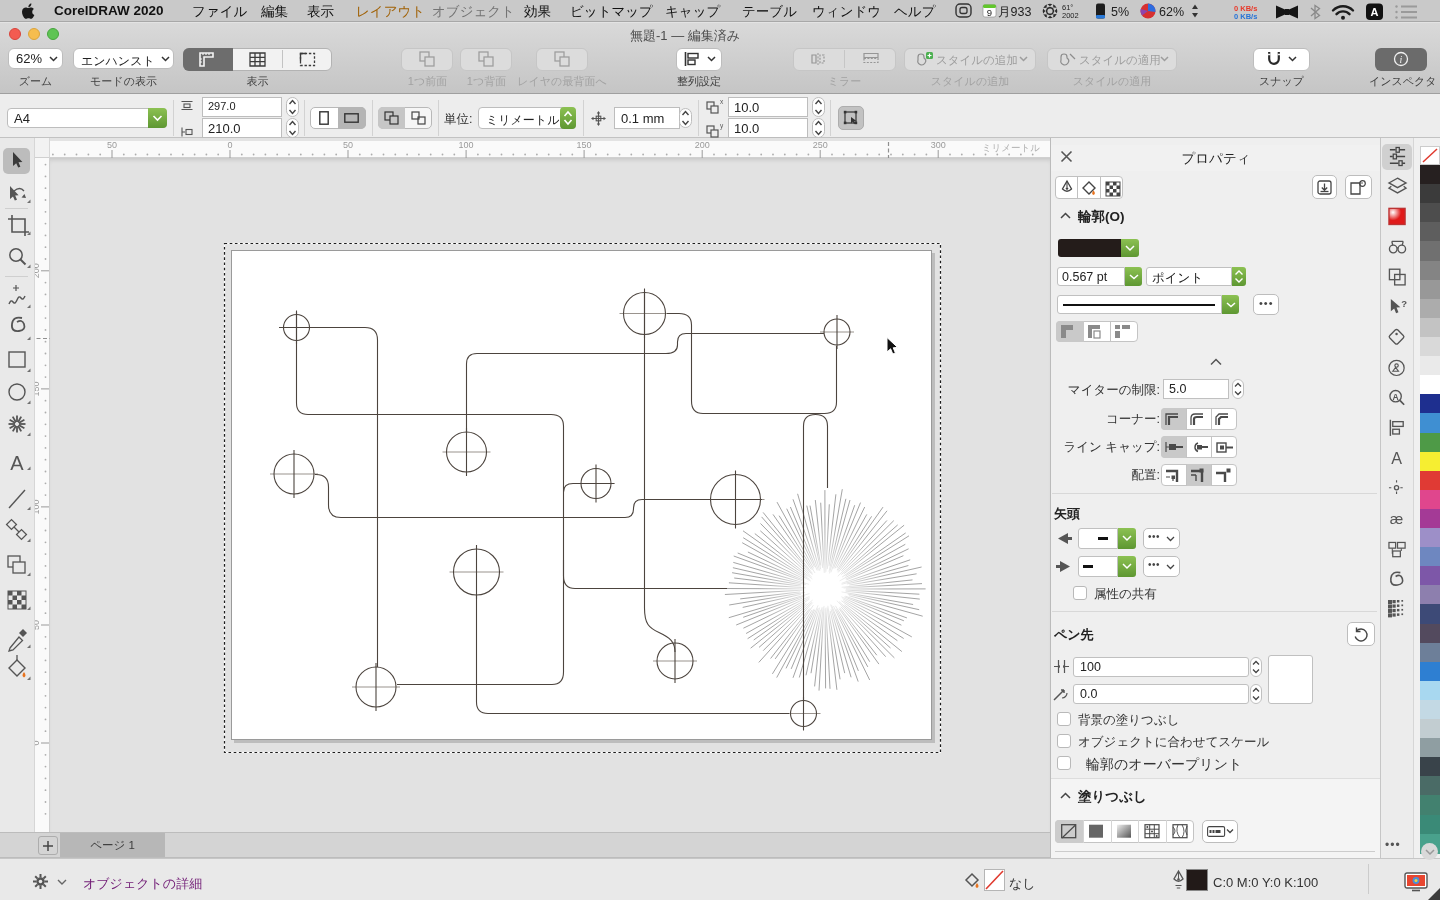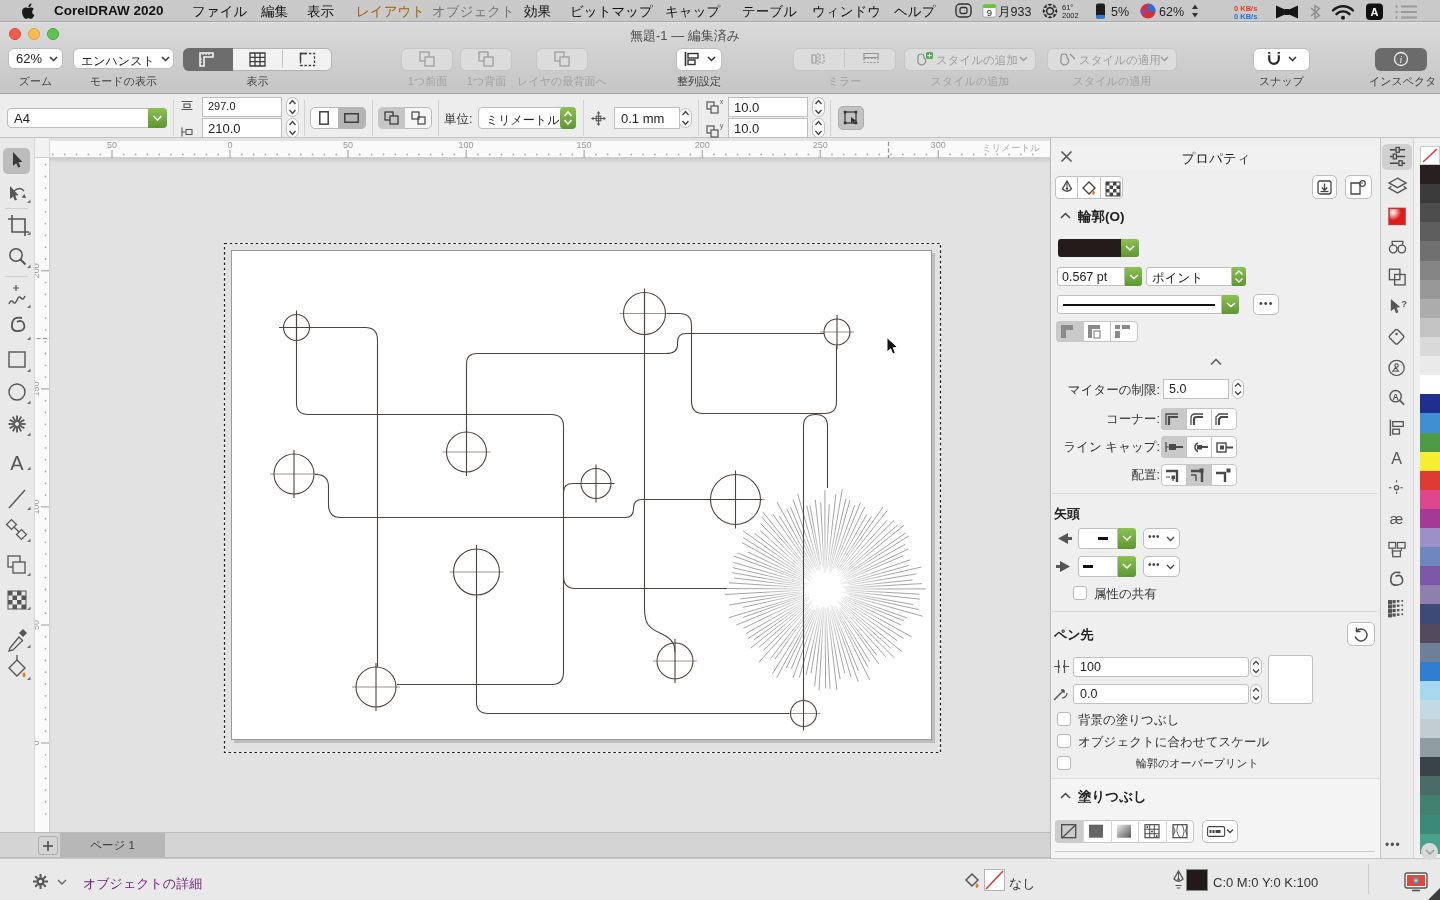--- a/index.html
+++ b/index.html
@@ -977,21 +977,21 @@
 <svg class="abs" style="left:1250px;top:684px" width="12" height="20" viewBox="0 0 12 20">
 <rect x="0.5" y="0.5" width="11" height="19" rx="5.5" fill="#fff" stroke="#c0c0c0"></rect>
 <path d="M3 7.5 L6 4.5 L9 7.5 M3 12.5 L6 15.5 L9 12.5" stroke="#444" stroke-width="1.3" fill="none"></path>
   </svg>
 <div class="abs" style="left:1268px;top:655px;width:45px;height:49px;background:#fff;border:1px solid #c0c0c0;border-radius:3px;"></div>
 <div class="abs" style="left:1057px;top:712px;width:14px;height:14px;background:#fff;border:1px solid #b9b9b9;border-radius:3px;"></div>
 <div class="abs" style="left:1078px;top:712px;font-size:12.5px;color:#333;">背景の塗りつぶし</div>
 <div class="abs" style="left:1057px;top:734px;width:14px;height:14px;background:#fff;border:1px solid #b9b9b9;border-radius:3px;"></div>
 <div class="abs" style="left:1078px;top:734px;font-size:12.5px;color:#333;">オブジェクトに合わせてスケール</div>
 <div class="abs" style="left:1057px;top:756px;width:14px;height:14px;background:#fff;border:1px solid #b9b9b9;border-radius:3px;"></div>
-<div class="abs" style="left:1136px;top:756px;font-size:11px;color:#333;">輪郭のオーバープリント</div>
+<div class="abs" style="left:1086px;top:756px;font-size:14px;color:#333;">輪郭のオーバープリント</div>
 <div class="abs" style="left:1051px;top:778px;width:329px;height:80px;background:#f4f4f4;border-top:1px solid #ddd;"></div>
 <svg class="abs" style="left:1060px;top:792px" width="11" height="7">
     <path d="M1 6 L5.5 1.5 L10 6" stroke="#444" stroke-width="1.5" fill="none"></path>
   </svg>
 <div class="abs" style="left:1078px;top:788px;font-size:13.5px;font-weight:bold;color:#222;">塗りつぶし</div>
 <div class="abs" style="left:1055px;top:820px;width:139px;height:23px;background:#fff;border:1px solid #c4c4c4;border-radius:4px;"></div>
 <div class="abs" style="left:1055px;top:820px;width:28px;height:23px;background:#cccccc;border-radius:4px 0 0 4px;"></div>
 <div class="abs" style="left:1083px;top:820px;width:1px;height:23px;background:#d5d5d5;"></div>
 <div class="abs" style="left:1111px;top:820px;width:1px;height:23px;background:#d5d5d5;"></div>
 <div class="abs" style="left:1138px;top:820px;width:1px;height:23px;background:#d5d5d5;"></div>

